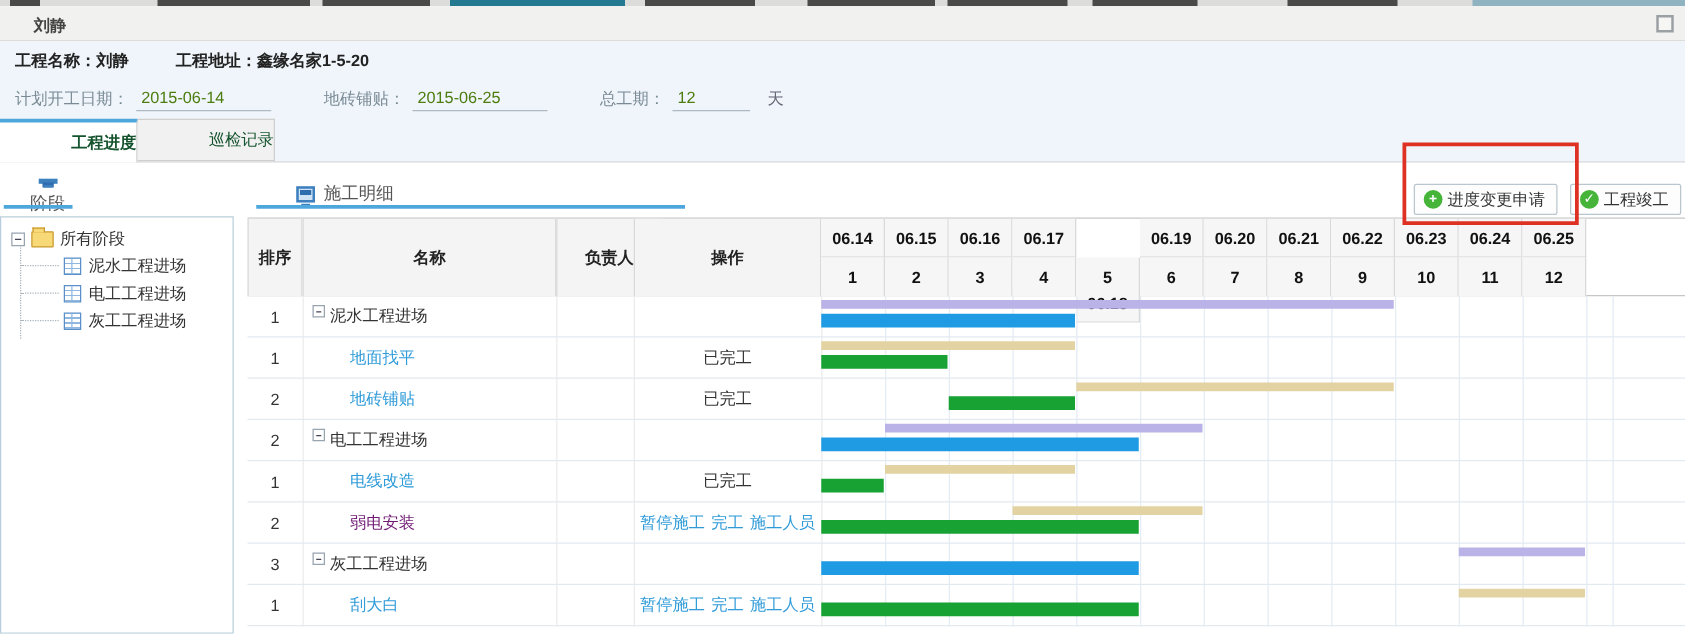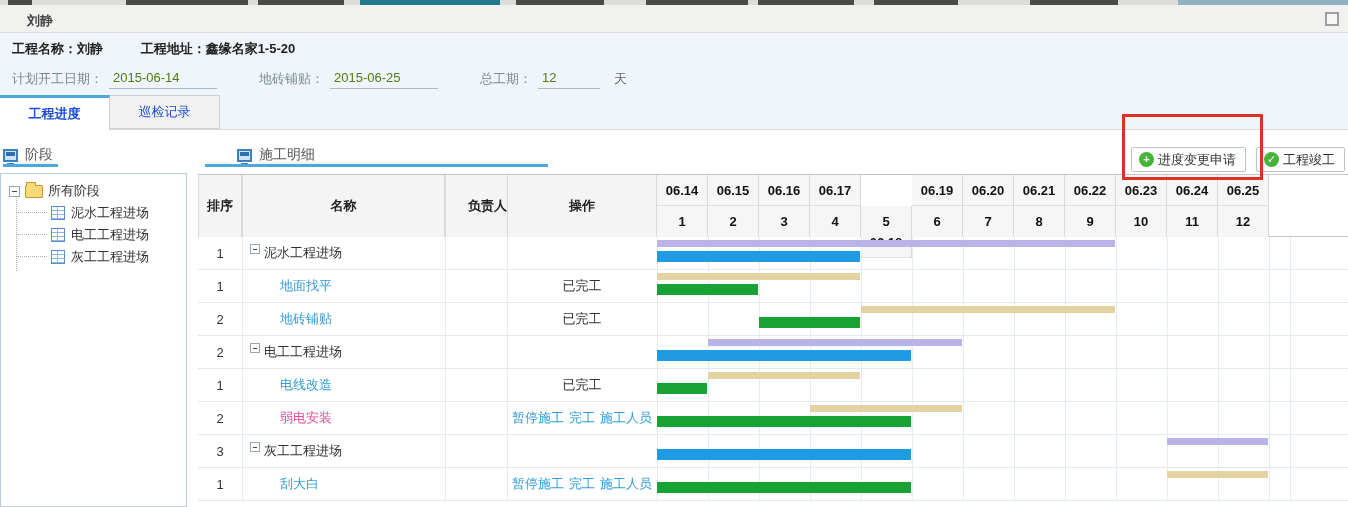--- a/index.html
+++ b/index.html
@@ -26,21 +26,21 @@
   .formrow .lbl { margin-right: 6px; white-space: nowrap; }
   .formrow .val { display: inline-block; color: #4d7c0f; border-bottom: 1px solid #aeb9c2; padding: 0 4px 3px 4px; }
   .formrow .val.date { width: 108px; }
   .formrow .val.num { width: 62px; }
   .formrow .gap { width: 42px; }
   .formrow .unit { margin-left: 14px; color: #667; }
 
   
   .tabbar { position: absolute; left: 0; top: 95px; width: 1348px; height: 35px; }
   .tabbar .baseline { position: absolute; left: 0; bottom: 0; width: 1348px; height: 1px; background: #d9d9d9; }
-  .tab { position: relative; float: left; width: 110px; height: 34px; line-height: 32px; text-align: center; background: #f1f1f1; border: 1px solid #cfcfcf; border-left: none; color: #1d4ed8; cursor: pointer; }
+  .tab { position: relative; float: left; width: 110px; height: 34px; line-height: 32px; text-align: right; background: #f1f1f1; border: 1px solid #cfcfcf; border-left: none; color: #14532d; cursor: pointer; }
   .tab:first-child { border-left: 1px solid #cfcfcf; }
   .tab.active { background: #fff; border-top: 3px solid #4da6dc; border-bottom: none; height: 35px; font-weight: bold; z-index: 2; }
 
   
   .phead { position: absolute; top: 143px; height: 24px; display: flex; align-items: center; gap: 7px; color: #555; font-size: 14px; }
   .monitor-icon { display: inline-block; width: 15px; height: 13px; border: 2px solid #3e7fbe; background: #cfe3f4; position: relative; }
   .monitor-icon::before { content: ""; position: absolute; left: 1px; top: 1px; right: 1px; height: 4px; background: #2e6eae; }
   .monitor-icon::after { content: ""; position: absolute; left: 2px; bottom: -5px; width: 7px; height: 2px; background: #3e7fbe; }
   .phead-underline { position: absolute; top: 164px; height: 3px; }
 
@@ -131,21 +131,21 @@
     <span class="val num">12</span>
     <span class="unit">天</span>
   </div>
 
   <div class="tabbar" id="tabbar">
     <div class="baseline"></div>
   <div class="tab active">工程进度</div>
       <div class="tab">巡检记录</div>
     </div>
 
-  <div class="phead" style="left:3px;">
+  <div class="phead" style="left:24px;flex-direction:column;">
     <span class="monitor-icon"></span>
     <span>阶段</span>
   </div>
   <div class="phead-underline" style="left: 3px; width: 55px; background: rgb(77, 166, 220);" id="ul1"></div>
 
   <div class="phead" style="left:205px;margin-left:32px;">
     <span class="monitor-icon"></span>
     <span>施工明细</span>
   </div>
   <div class="phead-underline" style="left: 205px; width: 343px; background: rgb(77, 166, 220);" id="ul2"></div>
@@ -287,21 +287,21 @@
           </div>
           <div class="cell-ops">
             <span>已完工</span>
           </div>
           <div class="bar slot0" style="left: 510px; width: 152px; background: rgb(227, 211, 163);"></div>
           <div class="bar slot1" style="left: 459px; width: 50px; background: rgb(24, 162, 51);"></div>
         </div>
         <div class="grow" style="top: 165px;">
           <div class="cell-order">2</div>
           <div class="cell-name task">
-            <span class="tlink" style="color: #ec4899;">弱电安装</span>
+            <span class="tlink" style="color: #701a75;">弱电安装</span>
           </div>
           <div class="cell-ops">
             <span class="tlink" style="color: rgb(47, 155, 216);">暂停施工</span>
             <span class="tlink" style="color: rgb(47, 155, 216);">完工</span>
             <span class="tlink" style="color: rgb(47, 155, 216);">施工人员</span>
           </div>
           <div class="bar slot0" style="left: 612px; width: 152px; background: rgb(227, 211, 163);"></div>
           <div class="bar slot1" style="left: 459px; width: 254px; background: rgb(24, 162, 51);"></div>
         </div>
         <div class="grow" style="top: 198px;">

